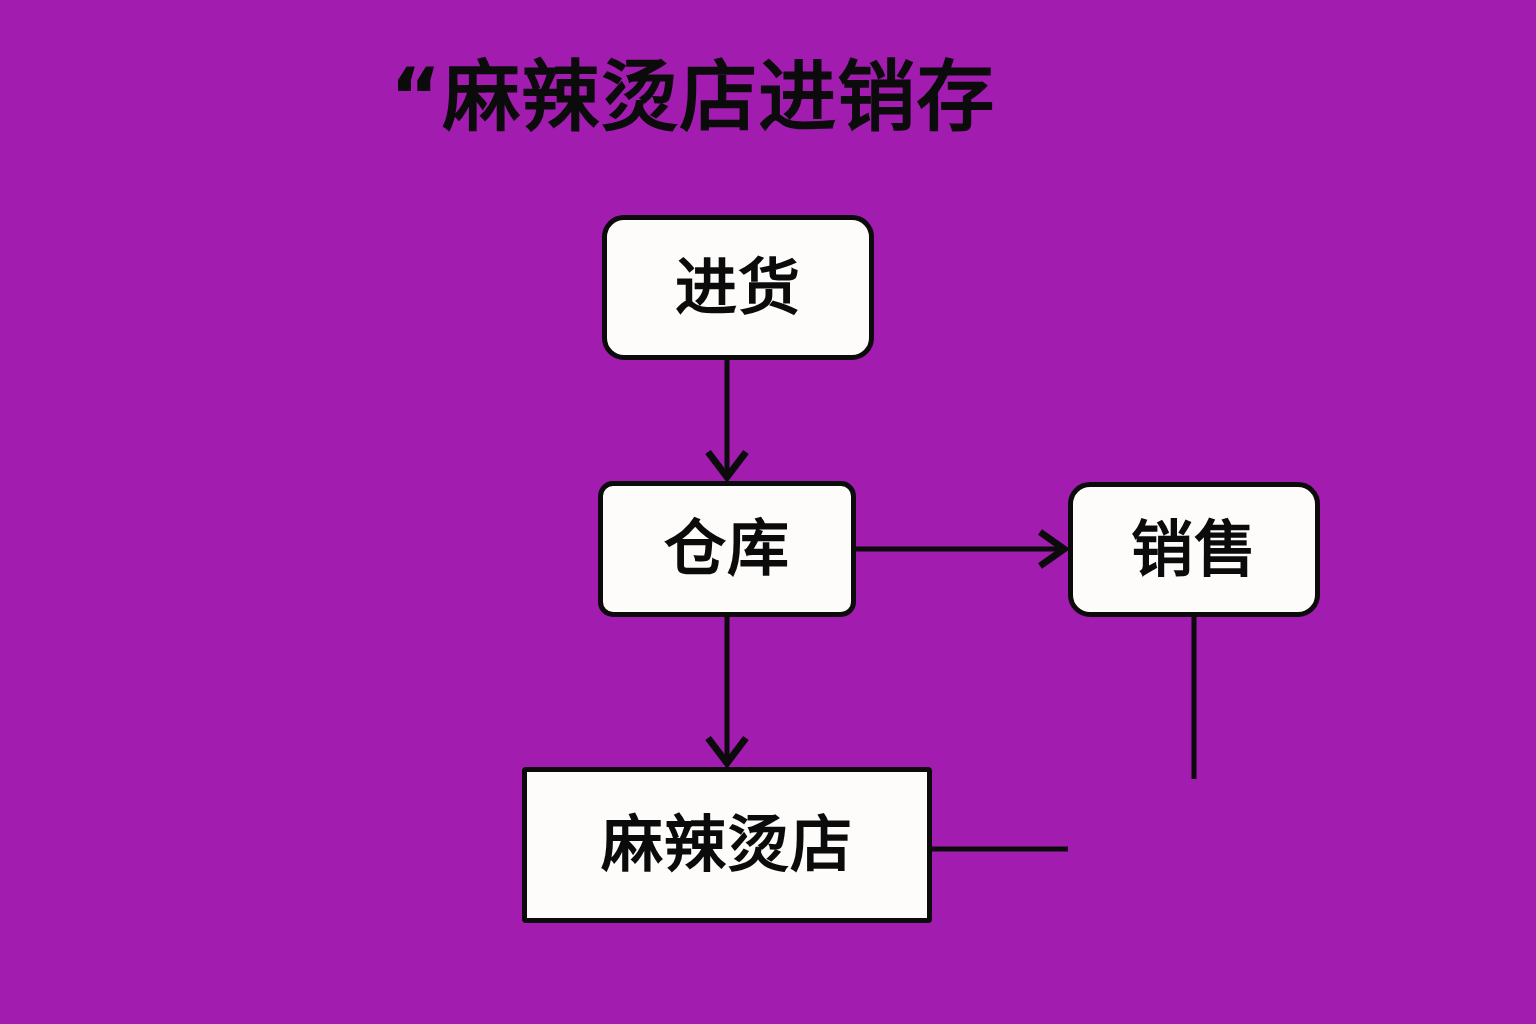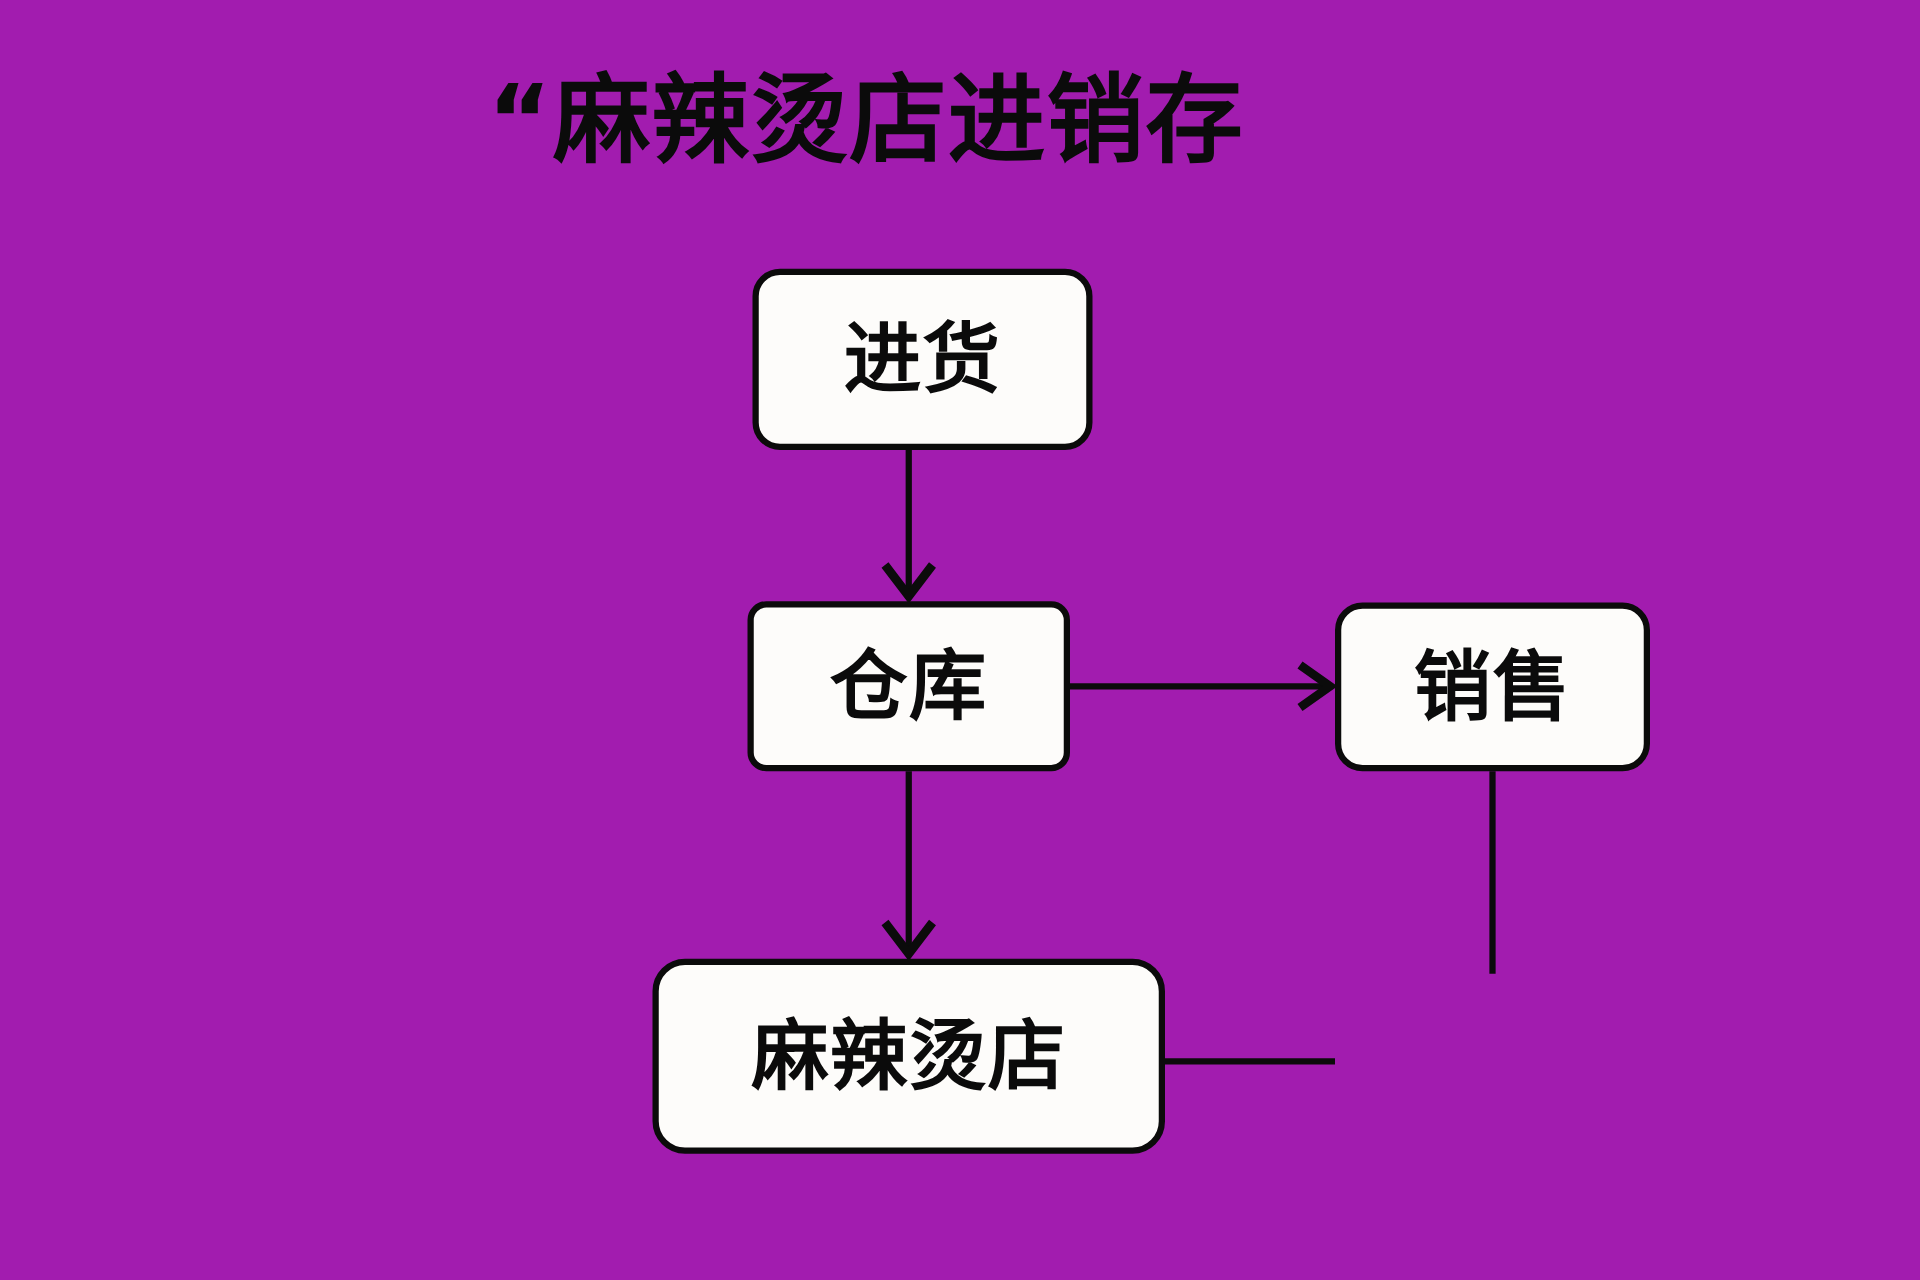--- a/index.html
+++ b/index.html
@@ -71,21 +71,21 @@
     color: #0b0b0b;
     line-height: 1;
     letter-spacing: 1px;
     white-space: nowrap;
     font-family: "DejaVu Sans", "Liberation Sans", sans-serif;
     user-select: none;
   }
   #node-purchase { left: 590px;  top: 215px; width: 272px; height: 145px; margin-left: 12px; }
   #node-warehouse{ left: 598px;  top: 481px; width: 258px; height: 136px; border-radius: 15px; }
   #node-sales    { left: 1068px; top: 482px; width: 252px; height: 135px; }
-  #node-shop     { left: 522px;  top: 767px; width: 410px; height: 156px; border-radius: 26px; }
+  #node-shop     { left: 522px;  top: 767px; width: 410px; height: 156px; border-radius: 4px; }
   #node-stock    { left: 1068px; top: 779px; width: 252px; height: 139px; }
 </style>
 </head>
 <body>
 
 <div id="canvas">
 
   <div class="diagram-title">“麻辣烫店进销存</div>
 
   <svg class="connector-layer" viewBox="0 0 1536 1024" width="1536" height="1024" aria-hidden="true">

